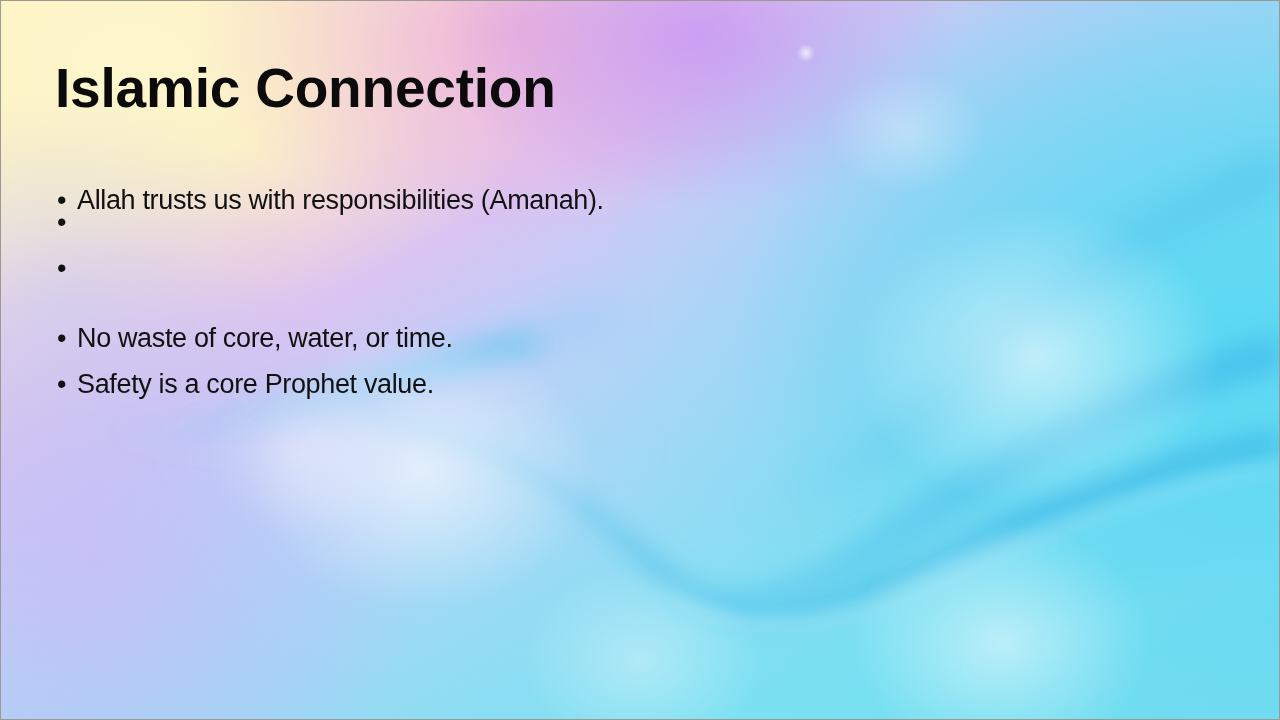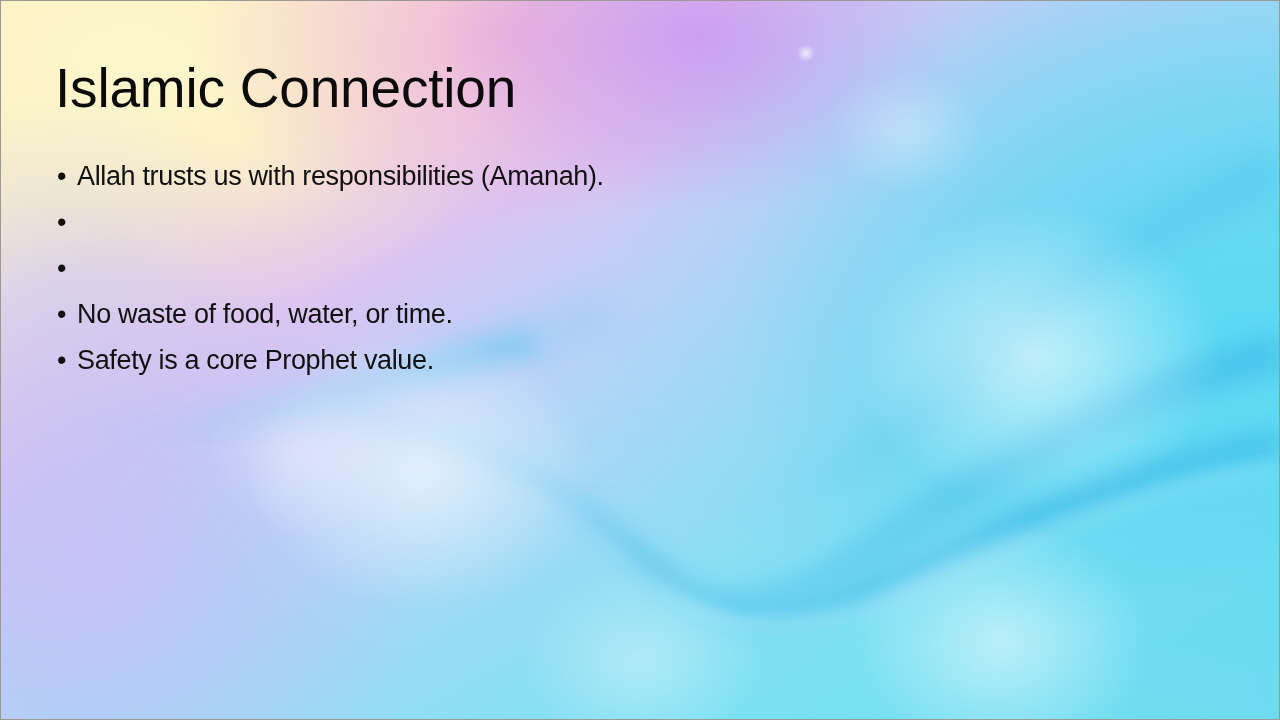--- a/index.html
+++ b/index.html
@@ -130,21 +130,21 @@
     position: absolute;
     inset: 0;
   }
 
   .slide-title {
     position: absolute;
     left: 54px;
     top: 56px;
     font-size: 55px;
     line-height: 62px;
-    font-weight: 400;
+    font-weight: 700;
     color: #0b0b0b;
     letter-spacing: -0.2px;
     white-space: nowrap;
   }
 
   .bullet-list {
     position: absolute;
     left: 56px;
     top: 152px;
     width: 1060px;
@@ -165,20 +165,21 @@
   .bullet-mark {
     width: 20px;
     flex: 0 0 20px;
     font-size: 27px;
     line-height: 46px;
     color: #111111;
   }
 
   .bullet-text {
     flex: 0 0 auto;
+    margin-top: 24px;
   }
 </style>
 </head>
 <body>
 
 <div class="slide">
 
   <div class="bg-layer bg-base"></div>
   <div class="bg-layer bg-cream"></div>
   <div class="bg-layer bg-pink"></div>
@@ -261,21 +262,21 @@
       <div class="bullet-item">
         <span class="bullet-mark">•</span>
       </div>
 
       <div class="bullet-item">
         <span class="bullet-mark">•</span>
       </div>
 
       <div class="bullet-item">
         <span class="bullet-mark">•</span>
-        <span class="bullet-text">No waste of food, water, or time.</span>
+        <span class="bullet-text">No waste of core, water, or time.</span>
       </div>
 
       <div class="bullet-item">
         <span class="bullet-mark">•</span>
         <span class="bullet-text">Safety is a core Prophet value.</span>
       </div>
 
     </div>
   </div>
 </div>

